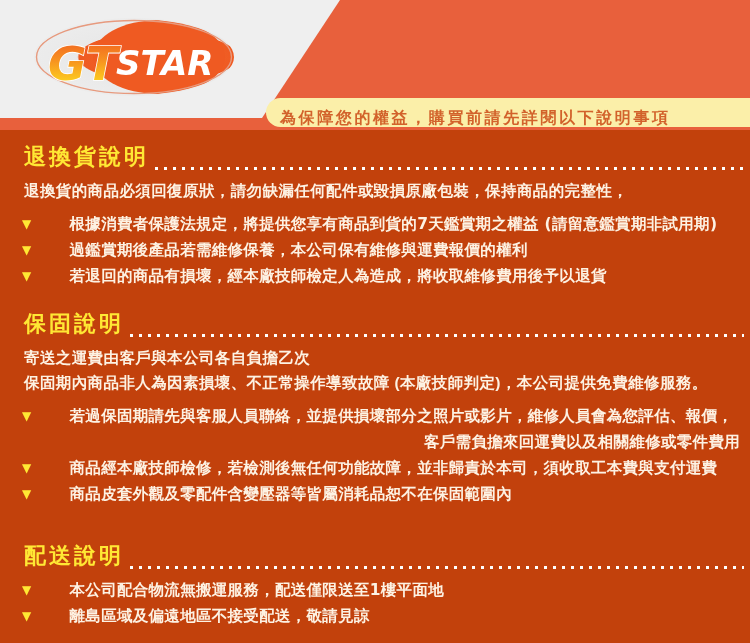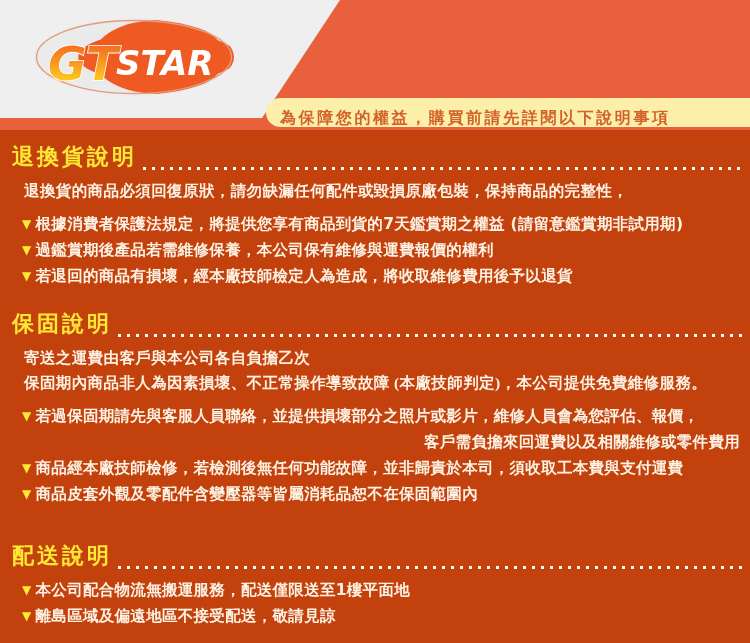--- a/index.html
+++ b/index.html
@@ -115,21 +115,21 @@
     left: 0;
     top: 130px;
     width: 750px;
   }
 
   .section { margin: 0; }
 
   .section-head {
     display: flex;
     align-items: flex-end;
-    padding: 0 6px 0 12px;
+    padding: 0 6px 0 24px;
     height: 32px;
   }
   .section-title {
     font-size: 22px;
     letter-spacing: 3px;
     color: #ffe834;
     font-weight: bold;
     white-space: nowrap;
     line-height: 26px;
     font-family: "DejaVu Sans", "Liberation Sans", sans-serif;
@@ -144,42 +144,42 @@
     background-repeat: repeat-x;
   }
 
   .para {
     font-size: 15.5px;
     line-height: 25px;
     letter-spacing: .4px;
     color: #fdf2e3;
     padding: 0 22px 0 24px;
     font-weight: bold;
-    font-family: Liberation Serif, serif;
+    font-family: Liberation Sans, sans-serif;
   }
 
   .bullet {
     display: flex;
     align-items: flex-start;
     font-size: 15.5px;
     line-height: 26px;
     letter-spacing: .3px;
     color: #fdf2e3;
     padding: 0 10px 0 22px;
     font-weight: bold;
     font-family: "DejaVu Sans", "Liberation Sans", sans-serif;
   }
   .bullet-mark {
     color: #ffe834;
     font-size: 12px;
     line-height: 26px;
     margin-right: 4px;
     flex: 0 0 auto;
   }
-  .bullet-text { flex: 1 1 auto; }
+  .bullet-text { flex: 1 1 auto; margin-left: 34px; }
   .bullet-cont {
     font-size: 15.5px;
     line-height: 26px;
     letter-spacing: .3px;
     color: #fdf2e3;
     padding: 0 10px 0 44px;
     font-weight: bold;
     font-family: "DejaVu Sans", "Liberation Sans", sans-serif;
     text-align: right;
   }

